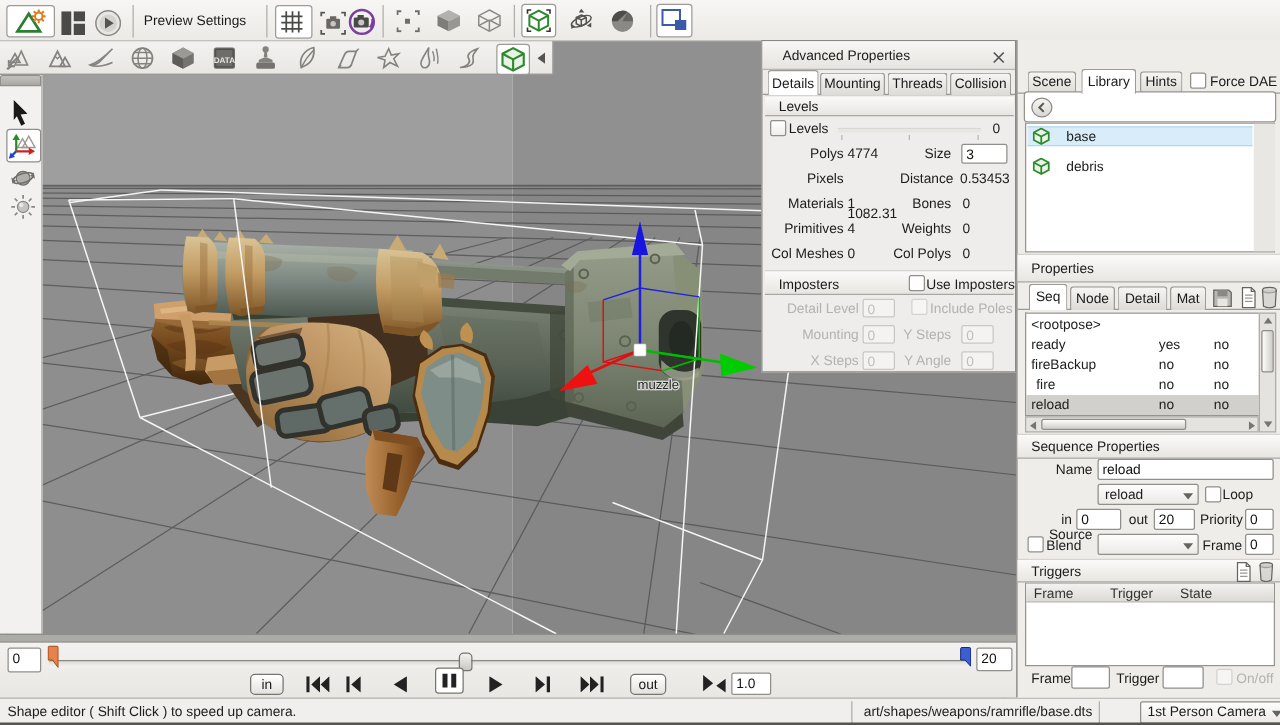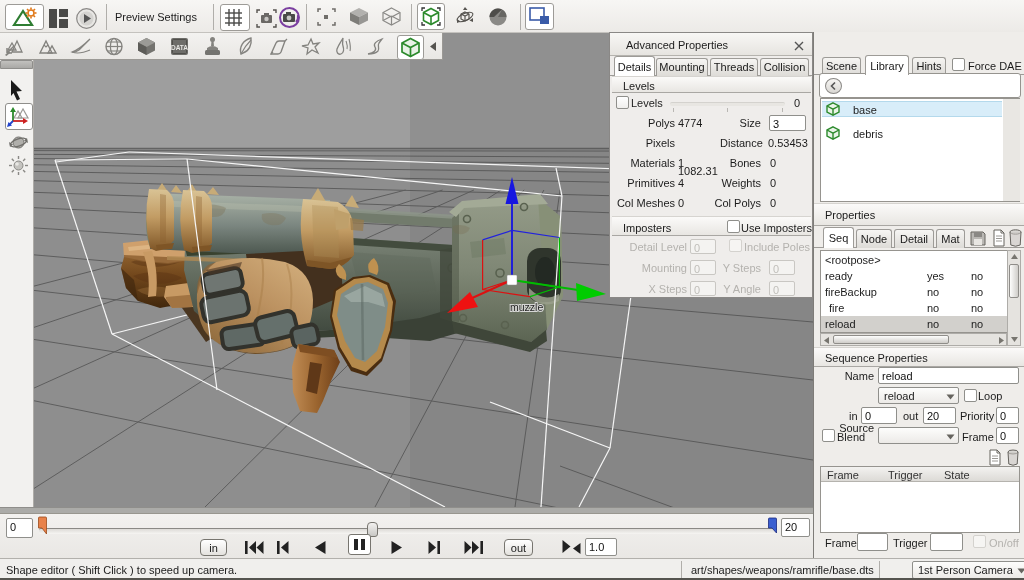--- a/index.html
+++ b/index.html
@@ -656,20 +656,21 @@
 <div class="in" style="left:182px;top:375px;width:23px;height:17px;">0</div>
 <div class="cb" style="left:8px;top:397px;background:#fff;"></div>
 <div class="lbl" style="left:23px;top:399px;">Blend</div>
 <div class="abs" style="left:64px;top:395px;width:81px;height:17px;background:linear-gradient(#fdfdfc,#eceae7);border:1px solid #8f8f8b;border-radius:2px;box-sizing:border-box;">
       <svg class="abs" style="left:67px;top:6px" width="9" height="6" viewBox="0 0 9 6">
         <path d="M0.5,0.5 L8.5,0.5 L4.5,5.5 Z" fill="#66645f"></path>
       </svg>
     </div>
 <div class="lbl" style="left:148px;top:399px;">Frame</div>
 <div class="in" style="left:182px;top:395px;width:23px;height:17px;">0</div>
+<div class="hdr" style="left:0;top:415px;width:210px;height:19px;padding-top:4px;">Triggers</div>
 <svg class="abs" style="left:174px;top:417px" width="14" height="17" viewBox="0 0 14 17">
       <path d="M2,1 L9,1 L12,4 L12,16 L2,16 Z" fill="#fff" stroke="#66645f" stroke-width="1"></path>
       <path d="M9,1 L9,4 L12,4" fill="none" stroke="#66645f" stroke-width="1"></path>
       <g stroke="#9a9894" stroke-width="1">
         <line x1="4" y1="7" x2="10" y2="7"></line>
         <line x1="4" y1="9.5" x2="10" y2="9.5"></line>
         <line x1="4" y1="12" x2="10" y2="12"></line>
       </g>
     </svg>
 <svg class="abs" style="left:193px;top:417px" width="12" height="17" viewBox="0 0 12 17">

